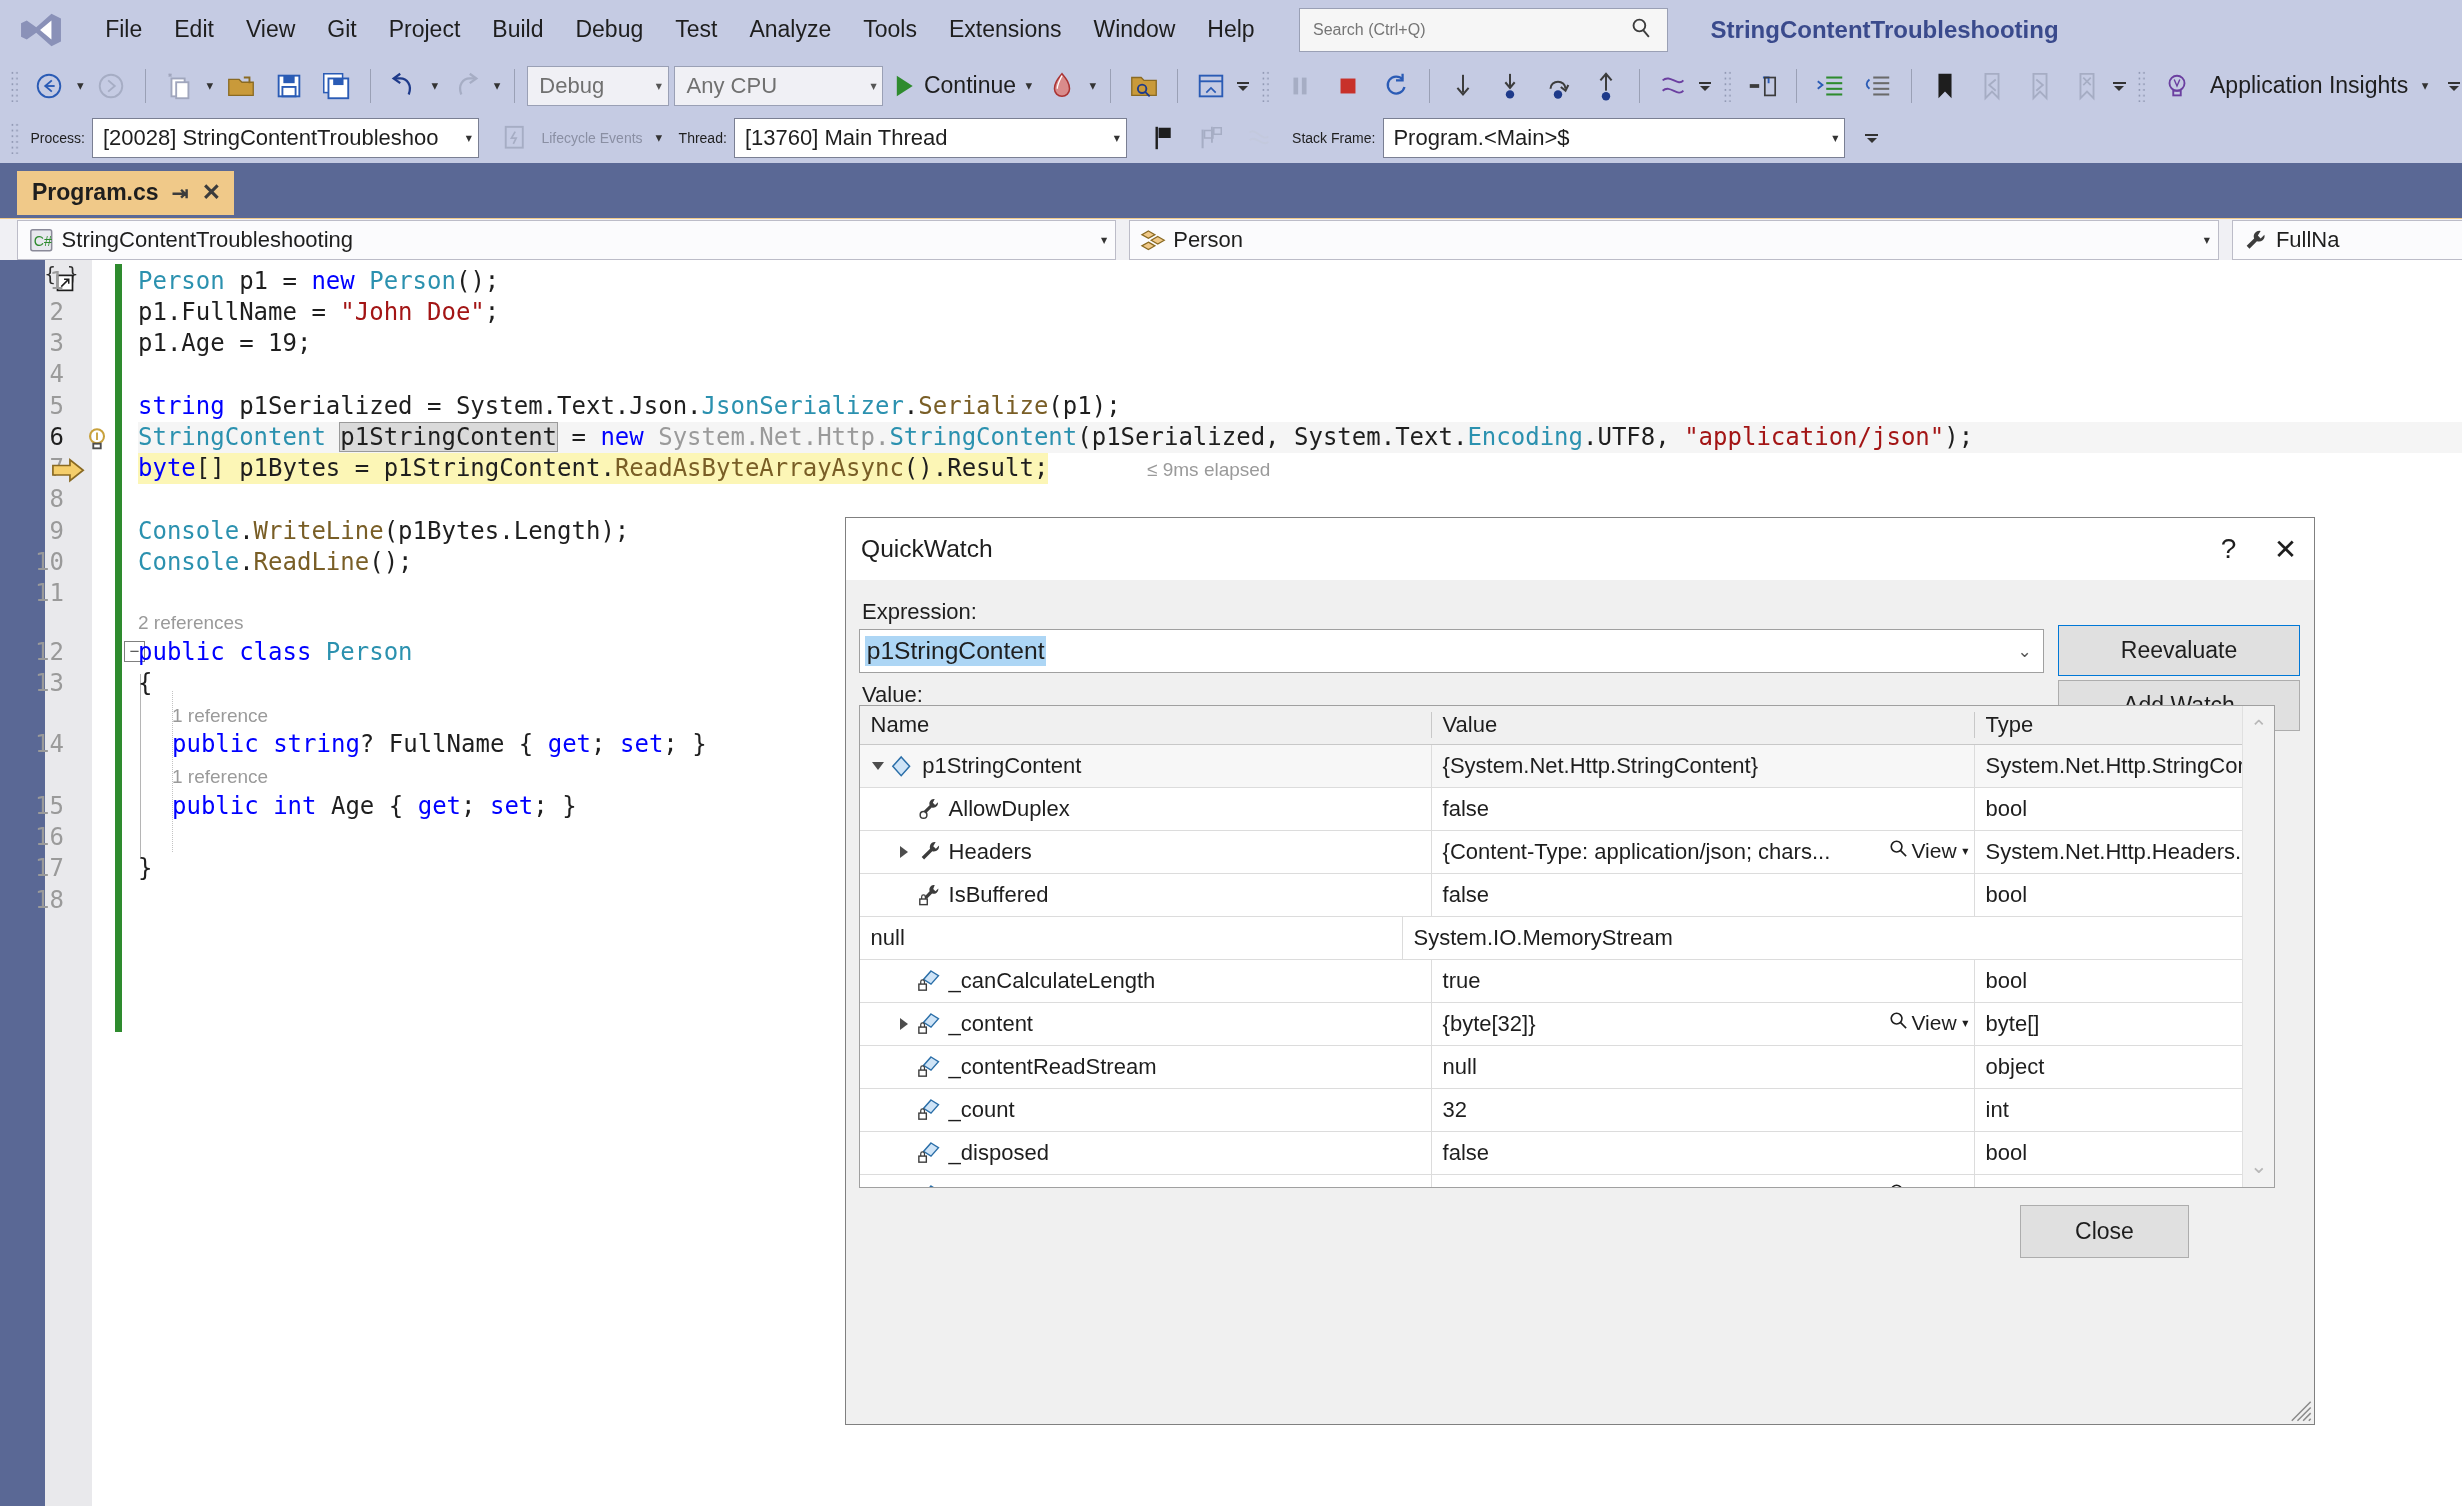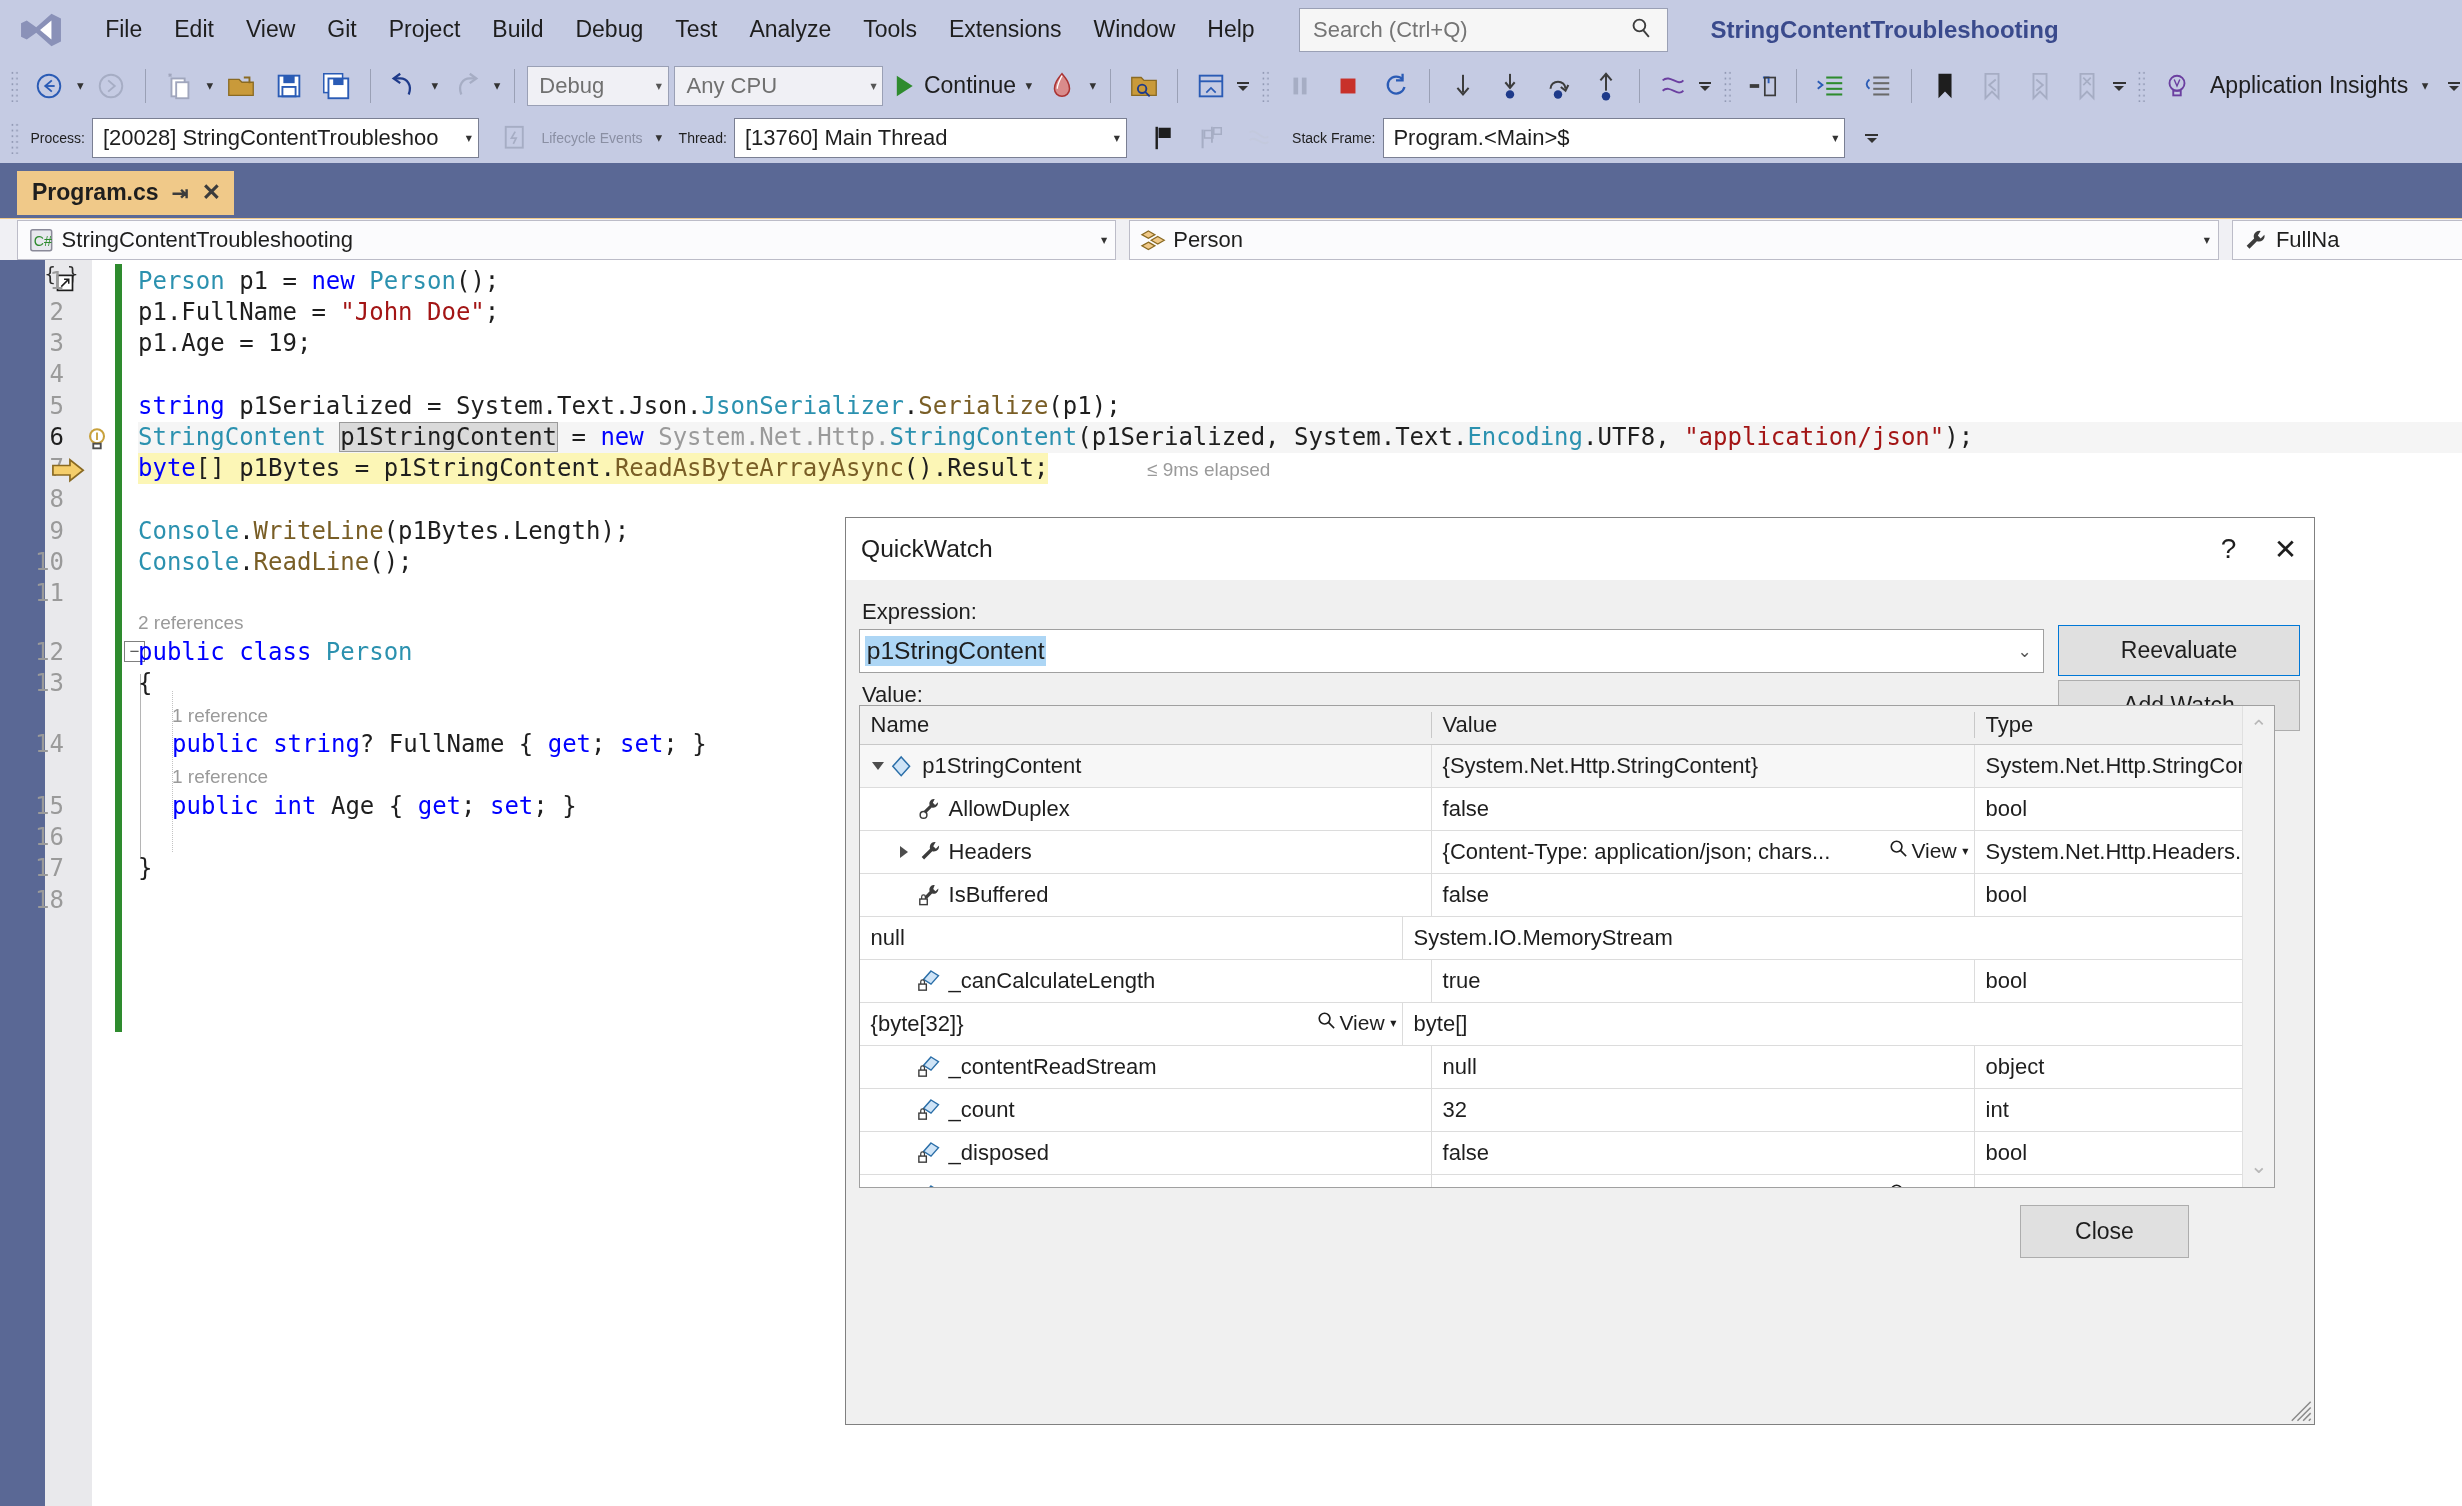--- a/index.html
+++ b/index.html
@@ -23,21 +23,21 @@
   .menu-items{display:flex;align-items:center;margin-left:21px;}
   .menu-item{
     padding:7.6px 16px;font-size:23px;color:#1e1e1e;white-space:nowrap;cursor:default;
   }
   .searchbox{
     margin-left:28px;width:367px;height:42px;background:#f6f6f6;border:0.9px solid #9aa0b5;
     display:flex;align-items:center;position:relative;
   }
   .searchbox input{
     border:0;background:transparent;outline:none;width:312px;margin-left:11.4px;
-    font-family:"Liberation Sans", sans-serif;font-size:22px;color:#555;
+    font-family:"Liberation Sans", sans-serif;font-size:16px;color:#555;
   }
   .search-ico{position:absolute;right:13.2px;top:7.6px;}
   .sln-title{
     margin-left:43px;font-size:24px;color:#3a4a8c;font-weight:600;white-space:nowrap;
   }
 
   
   .toolbar{
     position:absolute;left:0;top:59px;width:2462px;height:53px;
     background:#c5cbe3;display:flex;align-items:center;
@@ -834,20 +834,33 @@
                 <span>_canCalculateLength</span>
               </div>
               <div class="gc c2">
                 <span>true</span>
               </div>
               <div class="gc c3">
                 <span>bool</span>
               </div>
             </div>
             <div class="grow">
+              <div class="gc c1" style="padding-left:32px">
+                <span class="expander">
+                  <span class="tri-r"></span>
+                </span>
+                <span class="nm-ico">
+                  <svg width="28" height="24.6" viewBox="0 0 30 26">
+                    <path d="M15 2 l8 5 l-8 9 l-8 -5 Z" fill="#cfe4f7" stroke="#2a6ea8" stroke-width="1.5"></path>
+                    <rect x="2" y="16" width="8" height="6.5" fill="none" stroke="#3c3c3c" stroke-width="1.5"></rect>
+                    <path d="M4 16 v-2.5 a2 2 0 0 1 4 0 V16" fill="none" stroke="#3c3c3c" stroke-width="1.3"></path>
+                  </svg>
+                </span>
+                <span>_content</span>
+              </div>
               <div class="gc c2">
                 <span>{byte[32]}</span>
                 <span class="viewbtn">
                   <span class="lens"><svg width="21" height="21" viewBox="0 0 22 22">
                       <circle cx="9" cy="9" r="5.6" fill="none" stroke="#1e1e1e" stroke-width="1.7"></circle>
                       <line x1="13" y1="13" x2="19" y2="19" stroke="#1e1e1e" stroke-width="1.7"></line>
                     </svg></span>
                   <span>View</span>
                   <span class="vcaret">▾</span>
                 </span>

